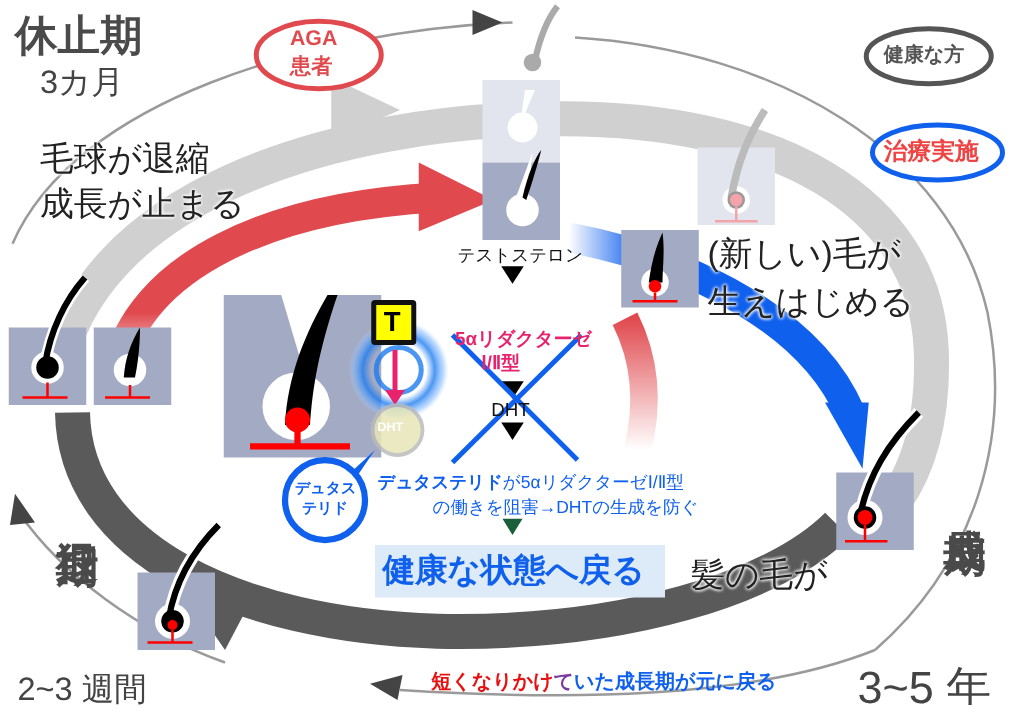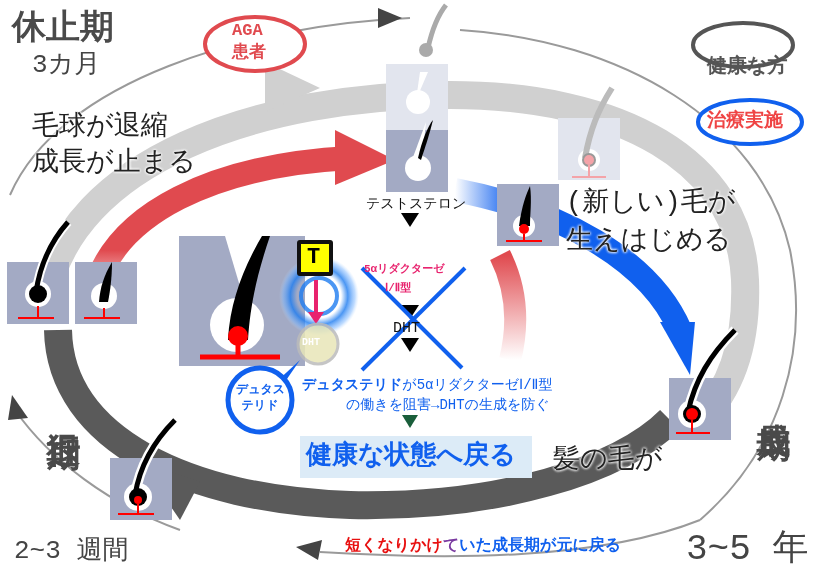--- a/index.html
+++ b/index.html
@@ -1,25 +1,25 @@
 <!DOCTYPE html>
 <html><head>
 <meta charset="utf-8">
 <style>
   html, body { margin:0; padding:0; background:#fff; }
   #stage { position:relative; width:819px; height:564px; overflow:hidden; background:#fff;
-    font-family:Liberation Mono, monospace; }
+    font-family:Liberation Sans, sans-serif; }
   #stage svg.bg { position:absolute; left:0; top:0; }
   .txt { position:absolute; white-space:nowrap; line-height:1; }
   .phase { font-weight:bold; color:#4a4a4a; font-size:34px; }
   .dur { color:#444; font-size:26px; }
   .vert { writing-mode:vertical-rl; text-orientation:upright; letter-spacing:2px; }
   .desc { color:#222; font-size:27px; text-shadow:0 0 3px #fff,0 0 3px #fff,0 0 3px #fff; }
   .small { font-size:14px; color:#111; }
-  .pink { color:#e8236e; font-weight:bold; font-size:11px; }
+  .pink { color:#e8236e; font-weight:bold; font-size:15px; }
   .blue { color:#1060ee; }
 </style>
 </head>
 <body>
 
 <div id="stage">
   <svg class="bg" width="819" height="579" viewBox="0 0 819 579">
     <defs>
       <linearGradient id="redFade" x1="0" y1="1" x2="0" y2="0">
         <stop offset="0" stop-color="#e04a4f" stop-opacity="0"></stop>
@@ -168,21 +168,21 @@
 
   <div class="txt phase vert" style="left:754px;top:396px;">成長期</div>
   <div class="txt dur" style="left:686px;top:532px;font-size:36px;">3~5 年</div>
   <div class="txt desc" style="left:553px;top:447px;">髪の毛が</div>
 
   <div class="txt desc" style="left:566px;top:190px;">(新しい)毛が</div>
   <div class="txt desc" style="left:566px;top:228px;">生えはじめる</div>
 
   <div class="txt" style="left:232px;top:22px;color:#e04a4f;font-weight:bold;font-size:17px;">AGA</div>
   <div class="txt" style="left:232px;top:44px;color:#e04a4f;font-weight:bold;font-size:17px;">患者</div>
-  <div class="txt" style="left:707px;top:37px;color:#555;font-weight:bold;font-size:20px;margin-top:20px;">健康な方</div>
+  <div class="txt" style="left:707px;top:37px;color:#555;font-weight:bold;font-size:16px;">健康な方</div>
   <div class="txt" style="left:707px;top:112px;color:#ef4444;font-weight:bold;font-size:19px;">治療実施</div>
 
   <div class="txt" style="left:307px;top:247px;font-weight:bold;font-size:22px;color:#000;">T</div>
   <div class="txt" style="left:302px;top:338px;font-size:10px;font-weight:bold;color:#fff;">DHT</div>
   <div class="txt small" style="left:366px;top:197px;">テストステロン</div>
   <div class="txt pink" style="left:364px;top:264px;">5αリダクターゼ</div>
   <div class="txt pink" style="left:385px;top:283px;">Ⅰ/Ⅱ型</div>
   <div class="txt small" style="left:393px;top:321px;font-size:15px;">DHT</div>
 
   <div class="txt blue" style="left:236px;top:384px;font-size:12px;font-weight:bold;text-align:center;width:48px;">デュタス</div>

